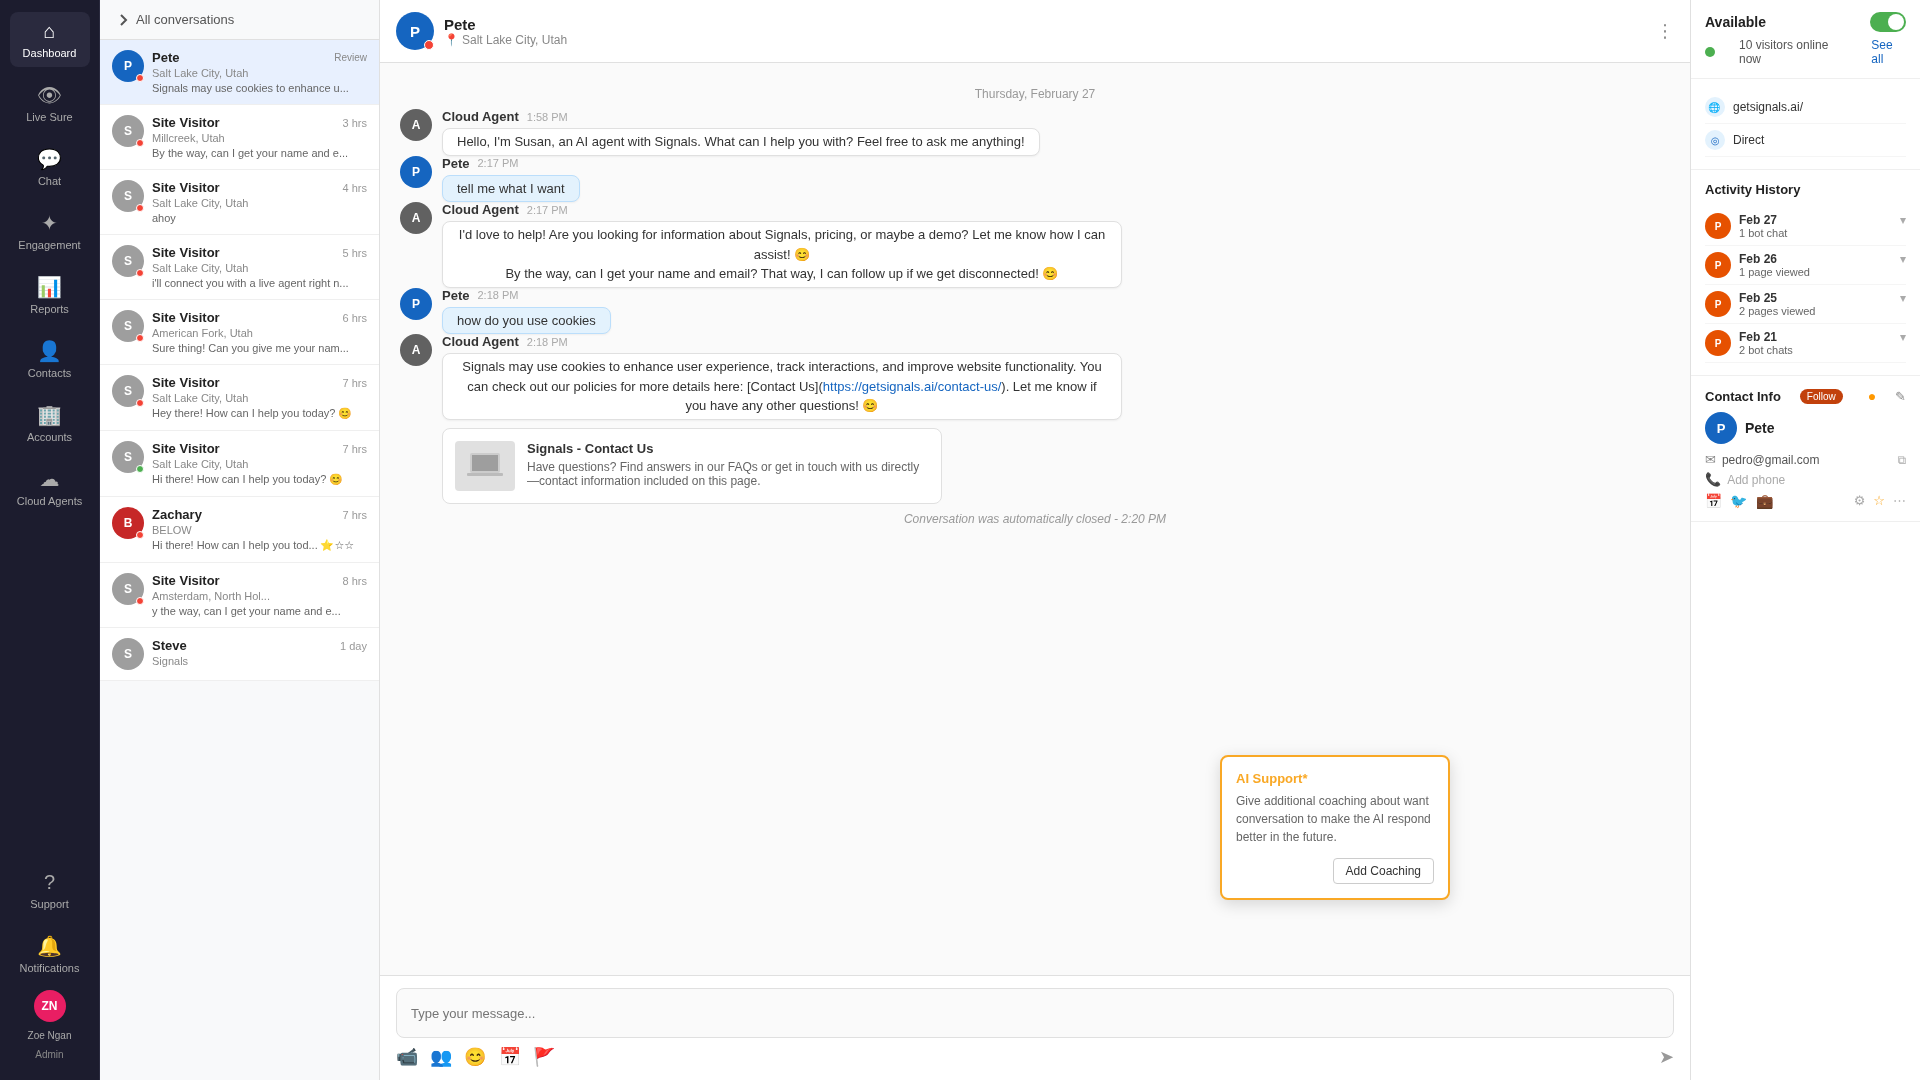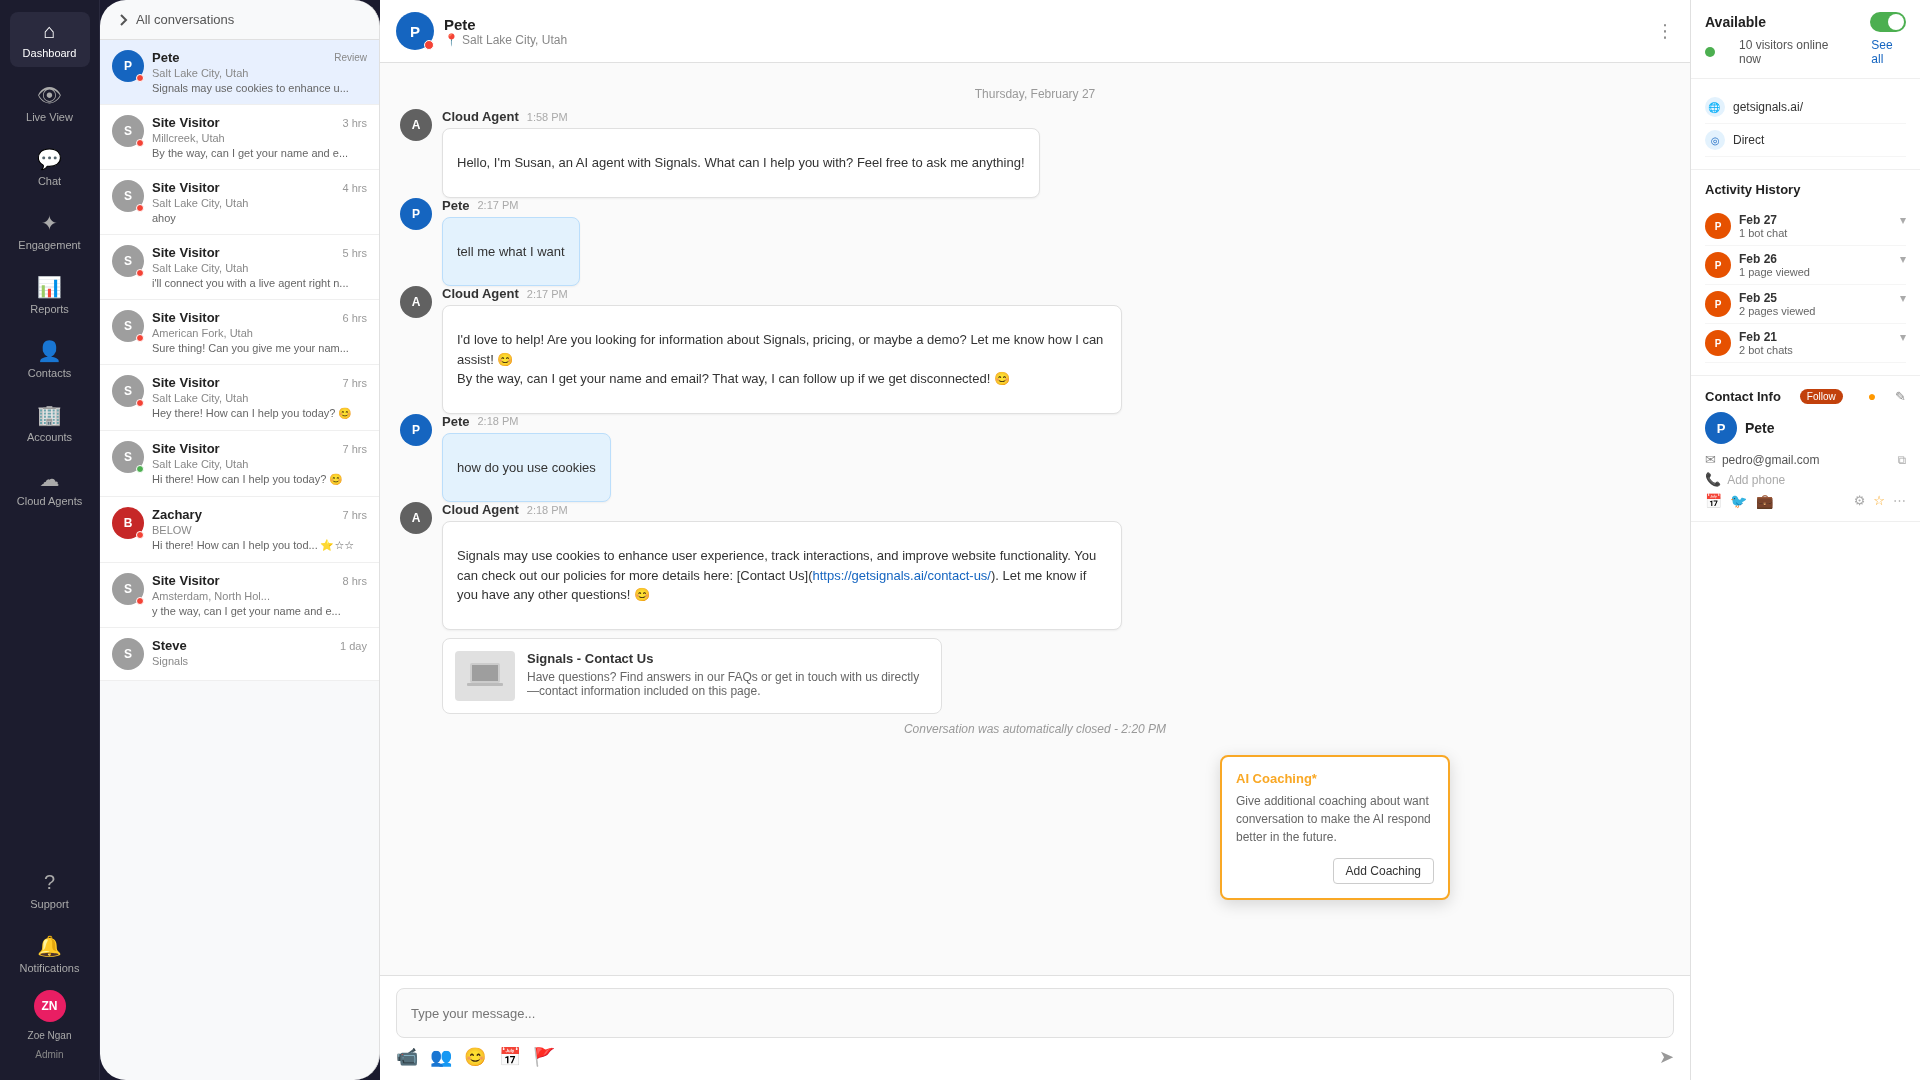--- a/index.html
+++ b/index.html
@@ -10,21 +10,21 @@
     
     .left-nav { width: 100px; background: #1c1c2e; display: flex; flex-direction: column; align-items: center; padding: 12px 0; gap: 8px; border-right: 1px solid #2a2a3e; }
     .nav-item { width: 80px; display: flex; flex-direction: column; align-items: center; gap: 4px; padding: 8px 4px; border-radius: 8px; cursor: pointer; color: #aaa; font-size: 11px; }
     .nav-item:hover, .nav-item.active { background: #2a2a3e; color: #fff; }
     .nav-item .nav-icon { font-size: 20px; }
     .nav-item .nav-label { font-size: 11px; text-align: center; }
     .nav-bottom { margin-top: auto; display: flex; flex-direction: column; align-items: center; gap: 8px; padding-bottom: 8px; }
     .nav-avatar { width: 32px; height: 32px; border-radius: 50%; background: #e91e63; display: flex; align-items: center; justify-content: center; color: white; font-size: 12px; font-weight: bold; }
 
     
-    .conv-list { width: 280px; background: #f8f9fa; display: flex; flex-direction: column; border-right: 1px solid #e0e0e0; overflow: hidden; border-radius: 26px; }
+    .conv-list { width: 280px; background: #f8f9fa; display: flex; flex-direction: column; border-right: 1px solid #e0e0e0; overflow: hidden; }
     .conv-list-header { padding: 12px 16px; border-bottom: 1px solid #e0e0e0; display: flex; align-items: center; gap: 6px; font-size: 13px; color: #555; font-weight: 500; }
     .conv-list-header svg { width: 14px; height: 14px; }
     .conv-items { flex: 1; overflow-y: auto; }
     .conv-item { padding: 10px 12px; border-bottom: 1px solid #efefef; cursor: pointer; background: white; }
     .conv-item.active { background: #e8f0fe; }
     .conv-item-header { display: flex; align-items: center; justify-content: space-between; margin-bottom: 2px; }
     .conv-name { font-size: 13px; font-weight: 600; color: #222; }
     .conv-time { font-size: 11px; color: #999; }
     .conv-sub { font-size: 11px; color: #888; margin-bottom: 3px; }
     .conv-preview { font-size: 11px; color: #666; white-space: nowrap; overflow: hidden; text-overflow: ellipsis; max-width: 220px; }
@@ -45,21 +45,21 @@
     .chat-messages { flex: 1; overflow-y: auto; padding: 16px 20px; display: flex; flex-direction: column; }
     .date-divider { text-align: center; font-size: 12px; color: #999; margin: 8px 0; }
     .message-row { display: flex; gap: 10px; align-items: flex-start; }
     .msg-avatar { width: 32px; height: 32px; border-radius: 50%; display: flex; align-items: center; justify-content: center; color: white; font-size: 12px; font-weight: bold; flex-shrink: 0; }
     .msg-avatar.agent { background: #616161; }
     .msg-avatar.user { background: #1565c0; }
     .msg-content { max-width: 680px; }
     .msg-header { display: flex; align-items: center; gap: 8px; margin-bottom: 4px; }
     .msg-name { font-size: 13px; font-weight: 600; color: #333; }
     .msg-time { font-size: 11px; color: #aaa; }
-    .msg-bubble { background: white; border: 1px solid #e0e0e0; border-radius: 8px; padding: 24px 14px; font-size: 13px; color: #333; line-height: 1.5; box-shadow: 0 1px 2px rgba(0,0,0,0.05); }
+    .msg-bubble { background: white; border: 1px solid #e0e0e0; border-radius: 8px; padding: 3px 14px; font-size: 13px; color: #333; line-height: 1.5; box-shadow: 0 1px 2px rgba(0,0,0,0.05); text-align: center; }
     .msg-bubble.user-bubble { background: #e3f2fd; border-color: #bbdefb; }
     .link-preview { border: 1px solid #e0e0e0; border-radius: 8px; padding: 12px; background: white; margin-top: 8px; display: flex; gap: 12px; align-items: flex-start; max-width: 500px; }
     .link-preview-thumb { width: 60px; height: 50px; background: #e0e0e0; border-radius: 4px; flex-shrink: 0; display: flex; align-items: center; justify-content: center; font-size: 10px; color: #888; }
     .link-preview-title { font-size: 13px; font-weight: 600; color: #333; margin-bottom: 4px; }
     .link-preview-desc { font-size: 12px; color: #666; }
     .system-msg { text-align: center; font-size: 12px; color: #999; margin: 8px 0; font-style: italic; }
     .chat-input-area { padding: 12px 16px; background: white; border-top: 1px solid #e0e0e0; }
     .chat-input-box { border: 1px solid #e0e0e0; border-radius: 8px; padding: 10px 14px; width: 100%; font-size: 13px; color: #999; background: #fafafa; outline: none; height: 50px; }
     .chat-input-toolbar { display: flex; align-items: center; justify-content: space-between; margin-top: 8px; }
     .chat-tools { display: flex; gap: 12px; color: #888; font-size: 18px; }
@@ -112,21 +112,21 @@
 
 <div class="main-layout">
 
   <div class="left-nav">
     <div class="nav-item active">
       <span class="nav-icon">⌂</span>
       <span class="nav-label">Dashboard</span>
     </div>
     <div class="nav-item">
       <span class="nav-icon">👁</span>
-      <span class="nav-label">Live View</span>
+      <span class="nav-label">Live Sure</span>
     </div>
     <div class="nav-item">
       <span class="nav-icon">💬</span>
       <span class="nav-label">Chat</span>
     </div>
     <div class="nav-item">
       <span class="nav-icon">✦</span>
       <span class="nav-label">Engagement</span>
     </div>
     <div class="nav-item">
@@ -417,21 +417,21 @@
           <span style="cursor:pointer;">😊</span>
           <span style="cursor:pointer;">📅</span>
           <span style="cursor:pointer;">🚩</span>
         </div>
         <span class="chat-send">➤</span>
       </div>
     </div>
 
     <div class="ai-coaching-popup">
       <div class="ai-coaching-title">
-        <span>AI Coaching</span><span style="color:#f9a825;">*</span>
+        <span>AI Support</span><span style="color:#f9a825;">*</span>
       </div>
       <div class="ai-coaching-desc">Give additional coaching about want conversation to make the AI respond better in the future.</div>
       <button class="add-coaching-btn">Add Coaching</button>
     </div>
 
     <svg style="position:absolute;right:250px;bottom:160px;z-index:98;pointer-events:none;" width="200" height="120" viewBox="0 0 200 120">
       <defs>
         <marker id="arrowhead" markerWidth="10" markerHeight="7" refX="9" refY="3.5" orient="auto">
           <polygon points="0 0, 10 3.5, 0 7" fill="#f9a825"></polygon>
         </marker>

